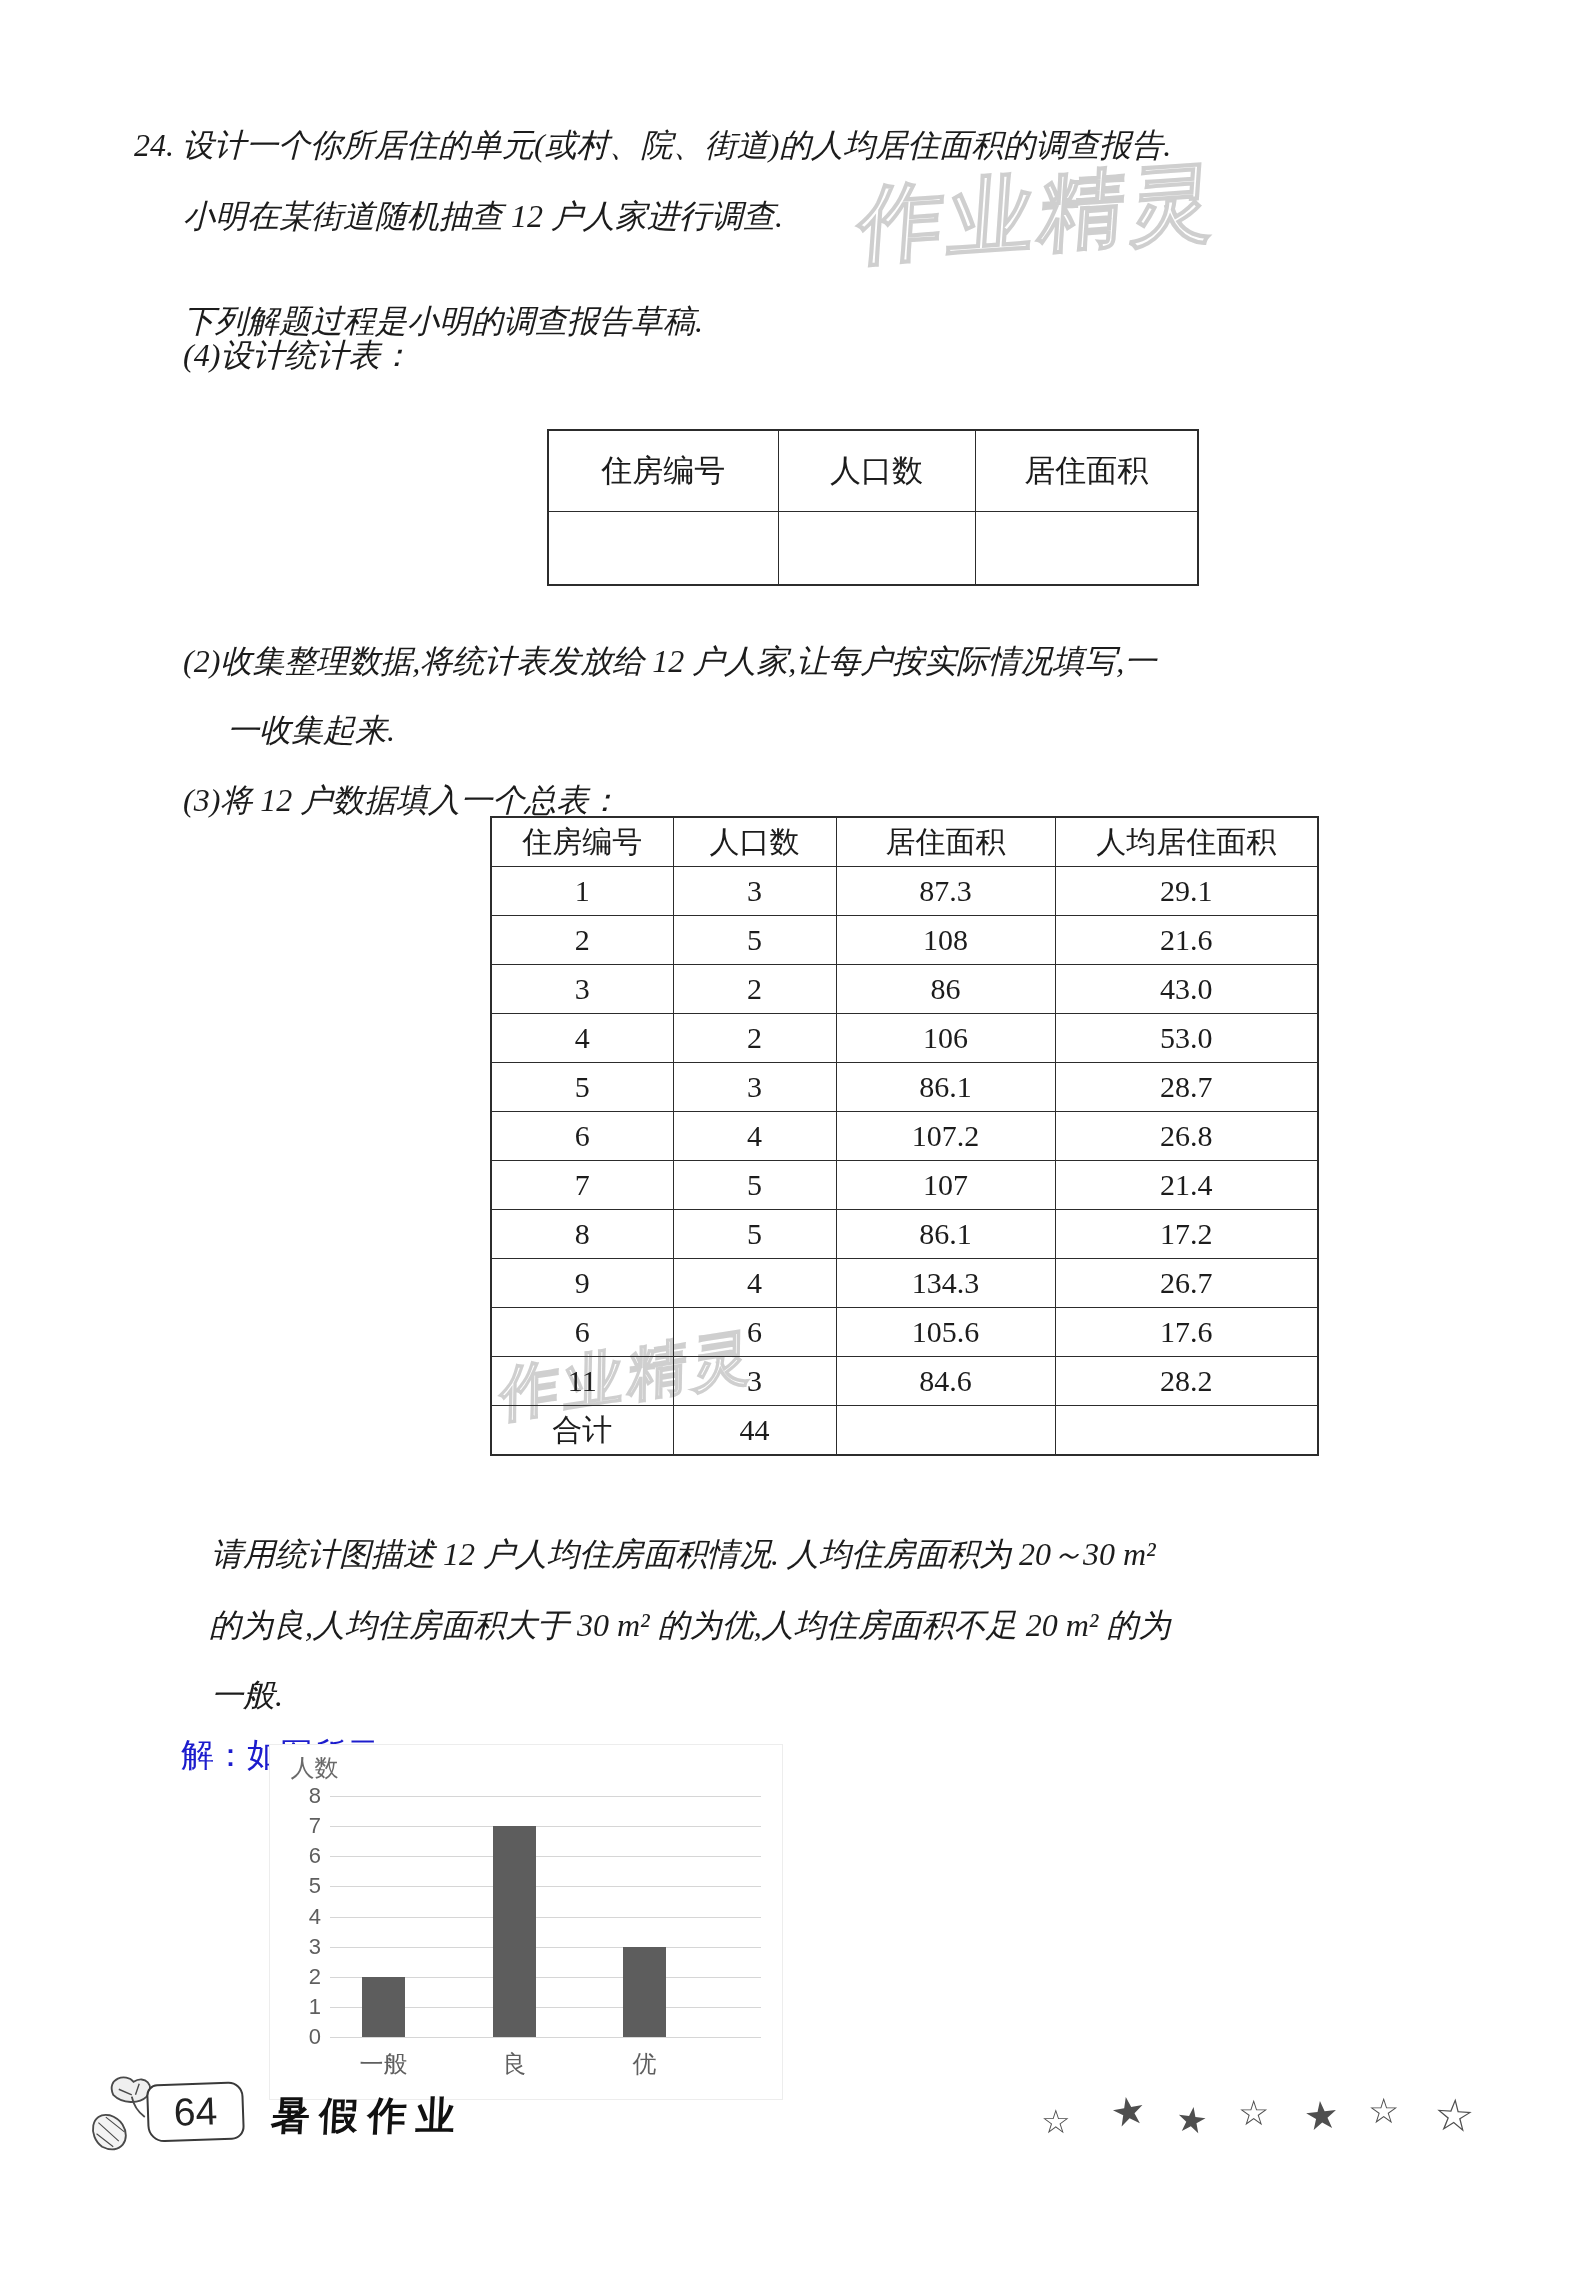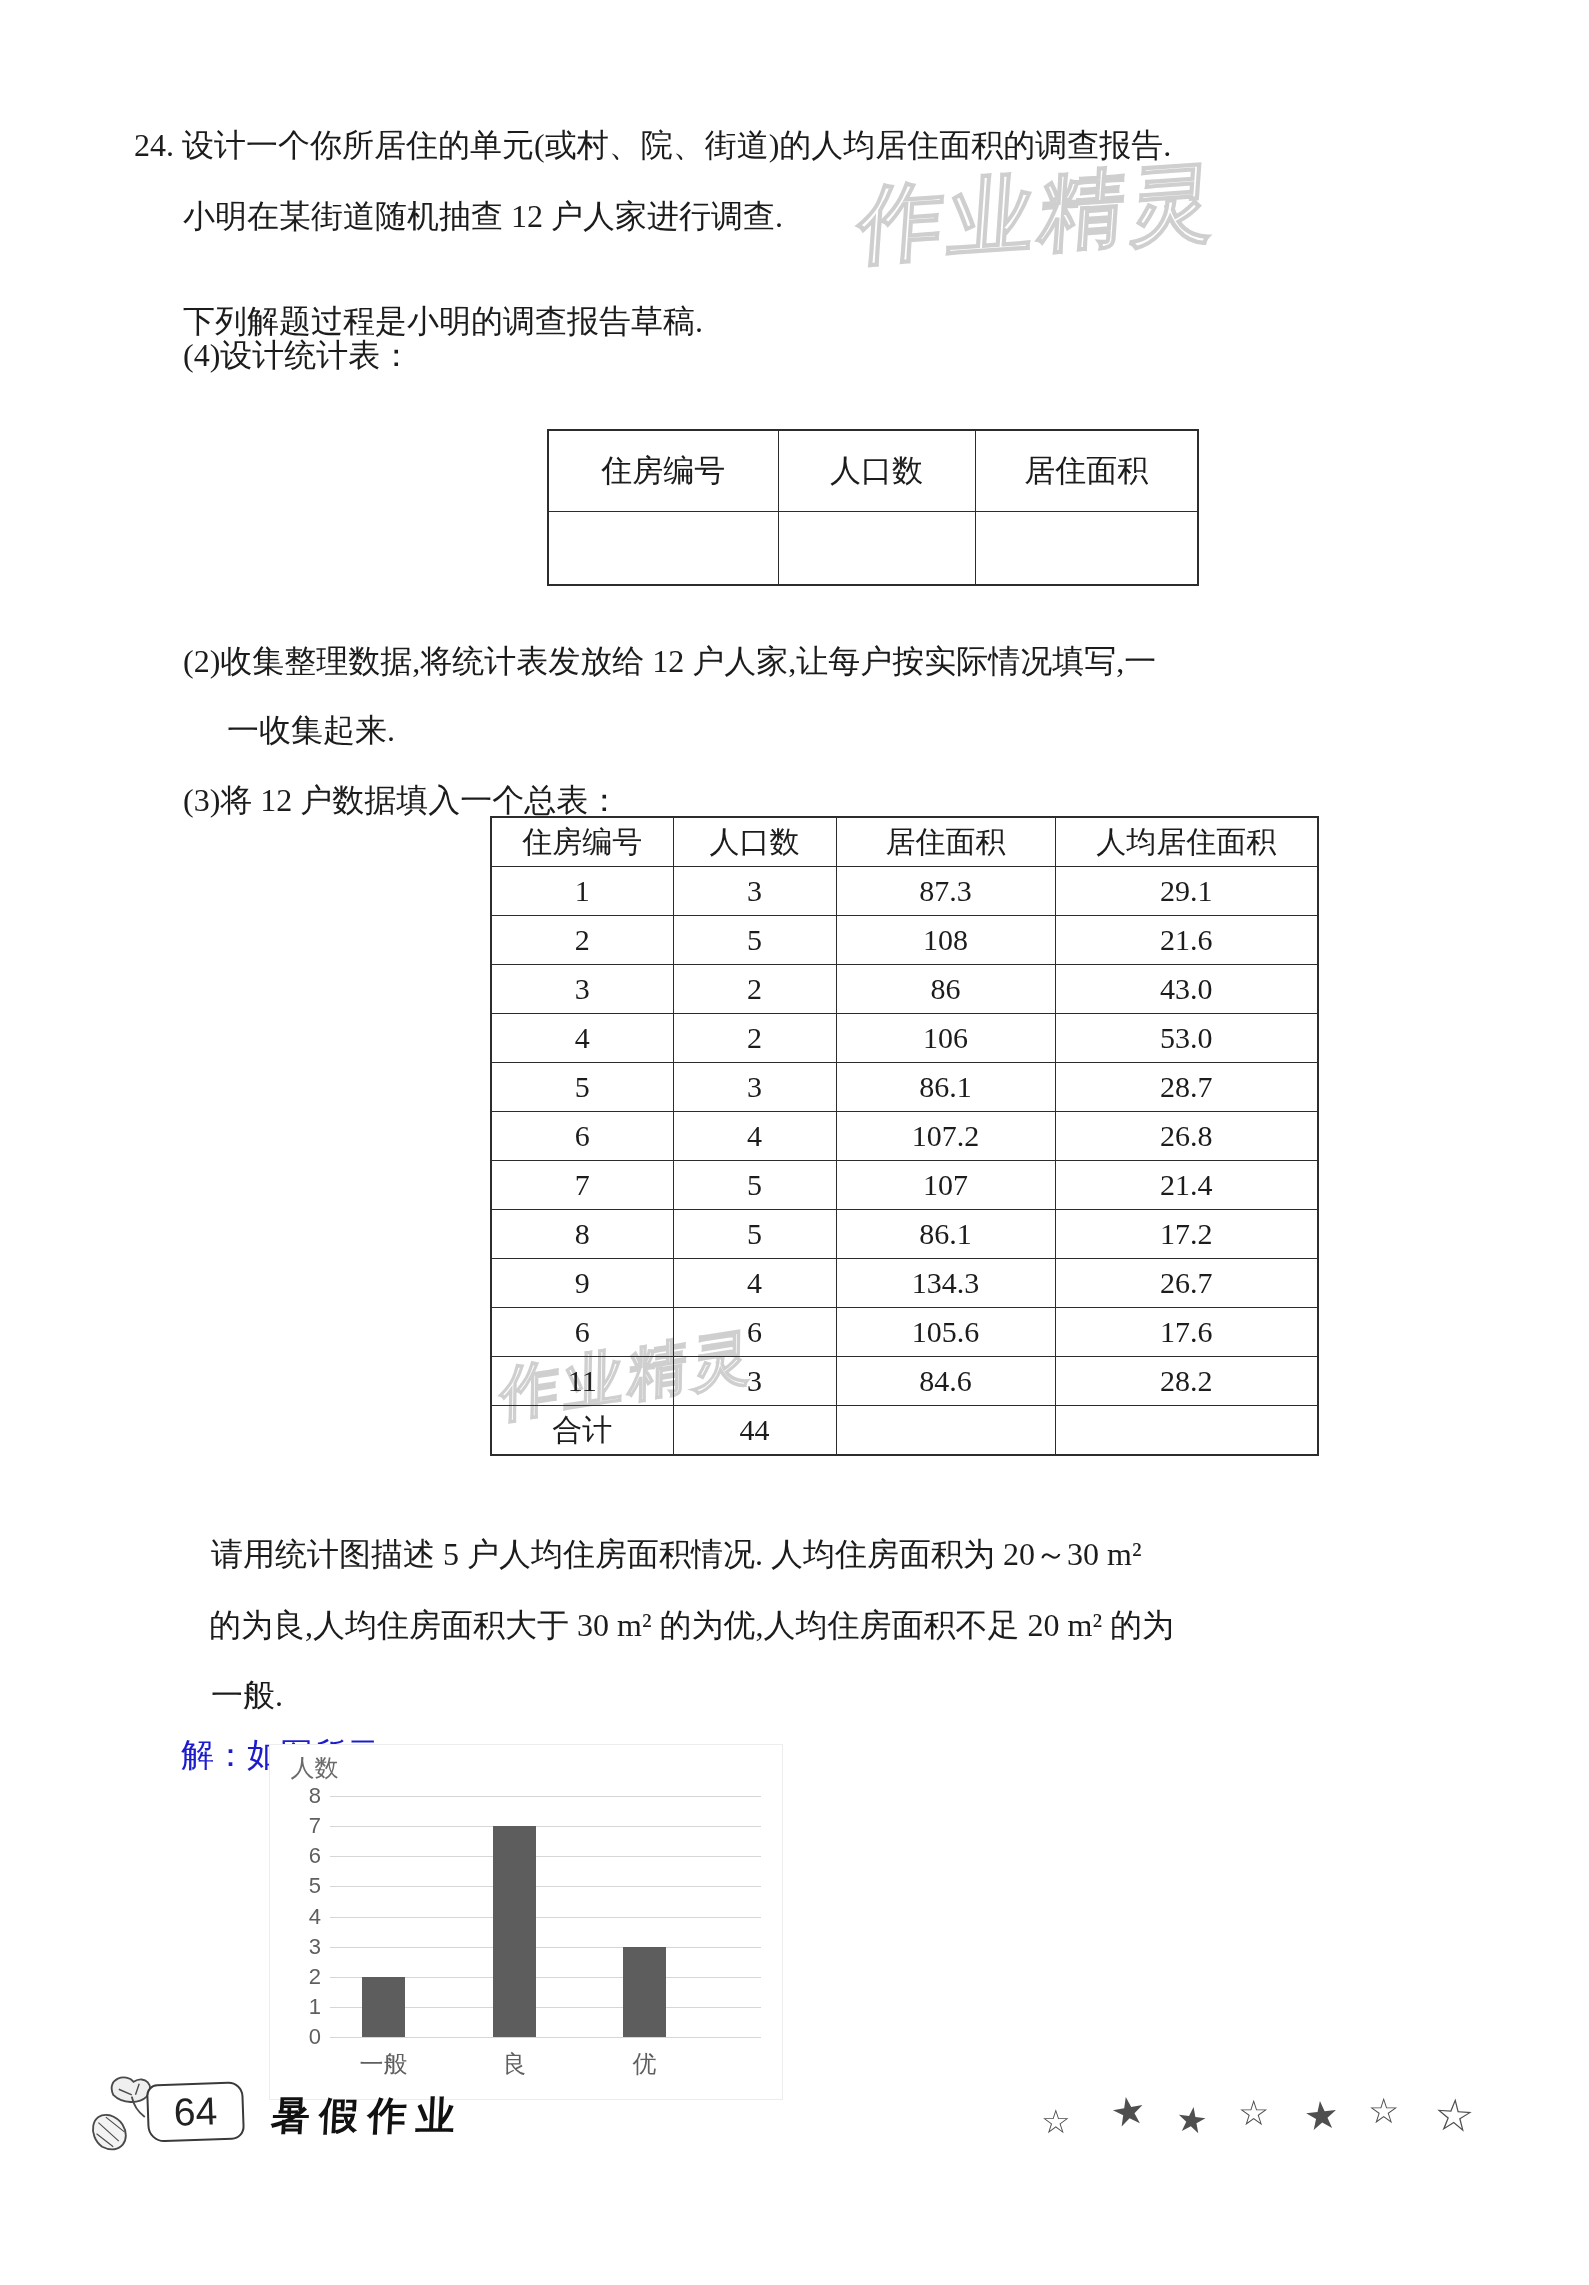--- a/index.html
+++ b/index.html
@@ -5,21 +5,21 @@
   html,body{margin:0;padding:0;}
   body{
     width:1590px;height:2286px;
     background:#ffffff;
     position:relative;
     font-family:"Liberation Serif","DejaVu Serif",serif;
     color:#1c1c1c;
     overflow:hidden;
   }
   .abs{position:absolute;}
-  .line{font-size:32px;line-height:1.2;white-space:nowrap;}
+  .line{font-size:32px;line-height:1.2;white-space:nowrap;font-style:italic;}
 
   
   .watermark{
     position:absolute;
     font-family:"Liberation Sans","DejaVu Sans",sans-serif;
     font-weight:bold;
     color:transparent;
     -webkit-text-stroke:1.5px #c7c7c7;
     letter-spacing:5.6px;
     opacity:.85;
@@ -208,21 +208,21 @@
       </tr>
       <tr>
         <td>合计</td>
         <td>44</td>
         <td></td>
         <td></td>
       </tr>
     </tbody>
 </table>
 
-<div class="abs line" style="left:211px;top:1535px;">请用统计图描述 5 户人均住房面积情况. 人均住房面积为 20～30 m²</div>
+<div class="abs line" style="left:211px;top:1535px;">请用统计图描述 12 户人均住房面积情况. 人均住房面积为 20～30 m²</div>
 <div class="abs line" style="left:209px;top:1606px;">的为良,人均住房面积大于 30 m² 的为优,人均住房面积不足 20 m² 的为</div>
 <div class="abs line" style="left:211px;top:1676px;">一般.</div>
 
 <div class="abs" id="solution-label">解：如图所示</div>
 
 <div id="chart">
   <div class="ylabel">人数</div>
   <div id="plot">
       <div class="gridline" style="top: 0px;"></div>
       <div class="ytick" style="top: -13px;">8</div>

